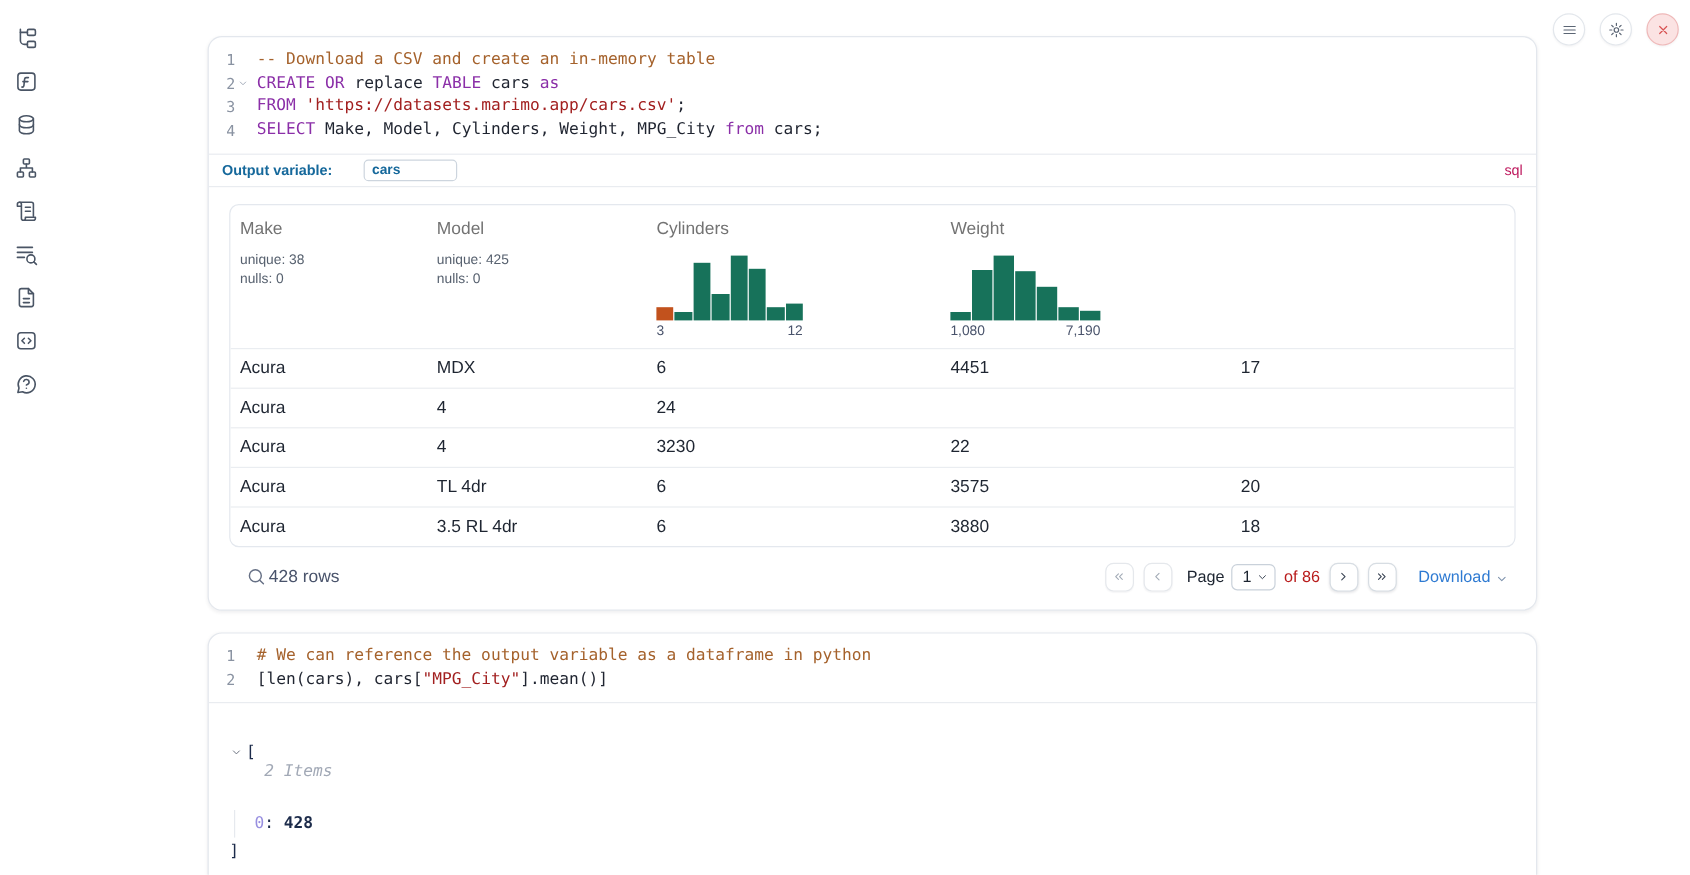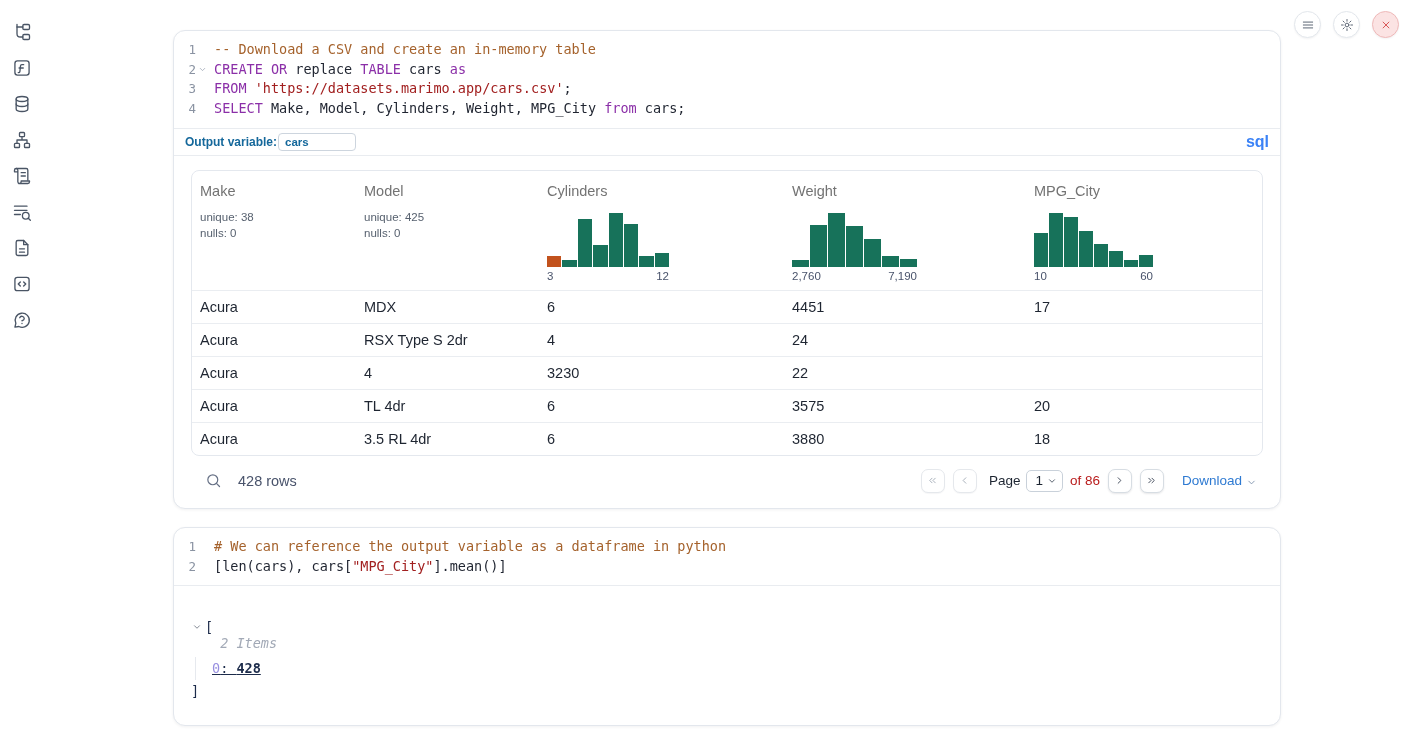--- a/index.html
+++ b/index.html
@@ -47,48 +47,48 @@
   .gutter .fold svg { width:9px; height:9px; stroke:#9aa3b2; fill:none; stroke-width:2; stroke-linecap:round; stroke-linejoin:round; }
   .code-text { padding-left:6px; white-space:pre; color:#1f2430; }
   .tok-kw { color:#8b2fa8; }
   .tok-str { color:#a22020; }
   .tok-comment { color:#a5622c; }
   .tok-plain { color:#1f2430; }
 
   .divider { border-top:1px solid #e9ecf0; }
 
   
-  .outvar-bar { display:flex; align-items:center; gap:1px; padding:4px 11px; }
+  .outvar-bar { display:flex; align-items:center; gap:26px; padding:4px 11px; }
   .outvar-label { font-size:12px; font-weight:700; color:#15689b; }
   .outvar-input {
     width:78px; font-family:"Liberation Sans", sans-serif; font-size:11.5px; font-weight:700;
     color:#15689b; border:1px solid #cdd5de; border-radius:4px; padding:2px 6px; outline:none;
   }
-  .lang-badge { margin-left:auto; font-size:16px; font-weight:700; color:#3b82f6; }
+  .lang-badge { margin-left:auto; font-size:12px; font-weight:400; color:#be185d; }
 
   
   .output-area { padding:14px 17px 0 17px; }
   .table-widget { border:1px solid #e4e8ee; border-radius:8px; overflow:hidden; }
   .tgrid { display:grid; grid-template-columns:164px 183px 245px 242px 1fr; }
   .th-cell { padding:12px 8px 8px 8px; cursor:pointer; }
   .col-label { font-size:14.5px; color:#737373; }
   .col-stats { margin-top:10px; font-size:11.5px; color:#57616f; line-height:16.5px; }
   .hist-wrap { margin-top:14px; }
   .hist { height:54px; display:flex; align-items:flex-end; gap:1px; }
   .hist-bar { flex:1; }
   .hist-axis { display:flex; justify-content:space-between; font-size:11.5px; color:#49536b; margin-top:3px; }
   .hist-c { width:122px; } .hist-w { width:125px; } .hist-m { width:119px; }
   .trow { display:grid; grid-template-columns:164px 183px 245px 242px 1fr; border-top:1px solid #eaedf1; height:33px; }
   .td-cell { display:flex; align-items:center; padding-left:8px; font-size:14.5px; color:#1e2531; }
 
   
   .table-footer { display:flex; align-items:center; padding:13px 6px 15px 6px; }
   .search-btn { background:none; border:none; cursor:pointer; margin:0 0 0 8px; }
   .search-btn svg { width:17px; height:17px; stroke:#667085; fill:none; stroke-width:1.7; stroke-linecap:round; }
-  .row-count { font-size:14.5px; color:#49536b; margin-left:16px; }
+  .row-count { font-size:14.5px; color:#49536b; margin-left:2px; }
   .pager { margin-left:auto; display:flex; align-items:center; }
   .pg-btn {
     width:24px; height:24px; border-radius:7px; border:1px solid #e5e8ec; background:#fff;
     display:flex; align-items:center; justify-content:center; cursor:pointer; margin-left:8px;
     box-shadow:0 1px 1px rgba(16,24,40,.04);
   }
   .pg-btn svg { width:11px; height:11px; stroke:#a2abb6; fill:none; stroke-width:2; stroke-linecap:round; stroke-linejoin:round; }
   .pg-btn.enabled { border-color:#d7dde3; box-shadow:0 1px 2px rgba(16,24,40,.10); }
   .pg-btn.enabled svg { stroke:#3a4454; }
   .page-label { font-size:13.5px; color:#1c2430; margin:0 6px 0 12px; }
@@ -103,21 +103,21 @@
     font-size:13.5px; color:#2e7ad2; cursor:pointer; font-family:"Liberation Sans", sans-serif;
   }
   .download-link svg { width:11px; height:11px; stroke:#7f93ad; fill:none; stroke-width:2; stroke-linecap:round; stroke-linejoin:round; }
 
   
   .tree-output { padding:17px 17px 26px 17px; font-family:"DejaVu Sans Mono", monospace; font-size:13.5px; color:#1c2b4a; }
   .tree-head { display:flex; align-items:center; }
   .tree-toggle { background:none; border:none; cursor:pointer; width:12px; height:12px; display:flex; align-items:center; justify-content:center; margin-right:2px; }
   .tree-toggle svg { width:10px; height:10px; stroke:#6b7280; fill:none; stroke-width:2; stroke-linecap:round; stroke-linejoin:round; }
   .tree-count { font-style:italic; color:#a2a9b6; margin-left:7px;margin-top:32px; }
-  .tree-items { margin-left:4px; border-left:1px solid #e6e9ee; padding-left:16px; margin-top:6px;text-decoration:underline; }
+  .tree-items { margin-left:4px; border-left:1px solid #e6e9ee; padding-left:16px; margin-top:24px; }
   .tree-entry { line-height:22.5px; }
   .tree-key { color:#988fe0; }
   .tree-val { color:#1c2b4a; font-weight:700; }
   .tree-close { margin-top:3px; }
 </style>
 </head>
 <body>
 
 <aside class="sidebar">
   <button class="side-btn" title="">
@@ -295,56 +295,36 @@
               <div class="hist">
                   <div class="hist-bar" style="height: 12%; background: rgb(23, 114, 90);"></div>
                   <div class="hist-bar" style="height: 78%; background: rgb(23, 114, 90);"></div>
                   <div class="hist-bar" style="height: 100%; background: rgb(23, 114, 90);"></div>
                   <div class="hist-bar" style="height: 76%; background: rgb(23, 114, 90);"></div>
                   <div class="hist-bar" style="height: 52%; background: rgb(23, 114, 90);"></div>
                   <div class="hist-bar" style="height: 20%; background: rgb(23, 114, 90);"></div>
                   <div class="hist-bar" style="height: 14%; background: rgb(23, 114, 90);"></div>
                 </div>
               <div class="hist-axis">
-                  <span>2,760</span>
+                  <span>1,080</span>
                   <span>7,190</span>
-                </div>
-            </div>
-          </div>
-          <div class="th-cell">
-            <div class="col-label">MPG_City</div>
-            <div class="hist-wrap hist-m">
-              <div class="hist">
-                  <div class="hist-bar" style="height: 62%; background: rgb(23, 114, 90);"></div>
-                  <div class="hist-bar" style="height: 100%; background: rgb(23, 114, 90);"></div>
-                  <div class="hist-bar" style="height: 92%; background: rgb(23, 114, 90);"></div>
-                  <div class="hist-bar" style="height: 67%; background: rgb(23, 114, 90);"></div>
-                  <div class="hist-bar" style="height: 42%; background: rgb(23, 114, 90);"></div>
-                  <div class="hist-bar" style="height: 30%; background: rgb(23, 114, 90);"></div>
-                  <div class="hist-bar" style="height: 12%; background: rgb(23, 114, 90);"></div>
-                  <div class="hist-bar" style="height: 22%; background: rgb(23, 114, 90);"></div>
-                </div>
-              <div class="hist-axis">
-                  <span>10</span>
-                  <span>60</span>
                 </div>
             </div>
           </div>
         </div>
 
         <div class="trow">
           <div class="td-cell">Acura</div>
           <div class="td-cell">MDX</div>
           <div class="td-cell">6</div>
           <div class="td-cell">4451</div>
           <div class="td-cell">17</div>
         </div>
         <div class="trow">
           <div class="td-cell">Acura</div>
-          <div class="td-cell">RSX Type S 2dr</div>
           <div class="td-cell">4</div>
           <div class="td-cell">24</div>
         </div>
         <div class="trow">
           <div class="td-cell">Acura</div>
           <div class="td-cell">4</div>
           <div class="td-cell">3230</div>
           <div class="td-cell">22</div>
         </div>
         <div class="trow">

